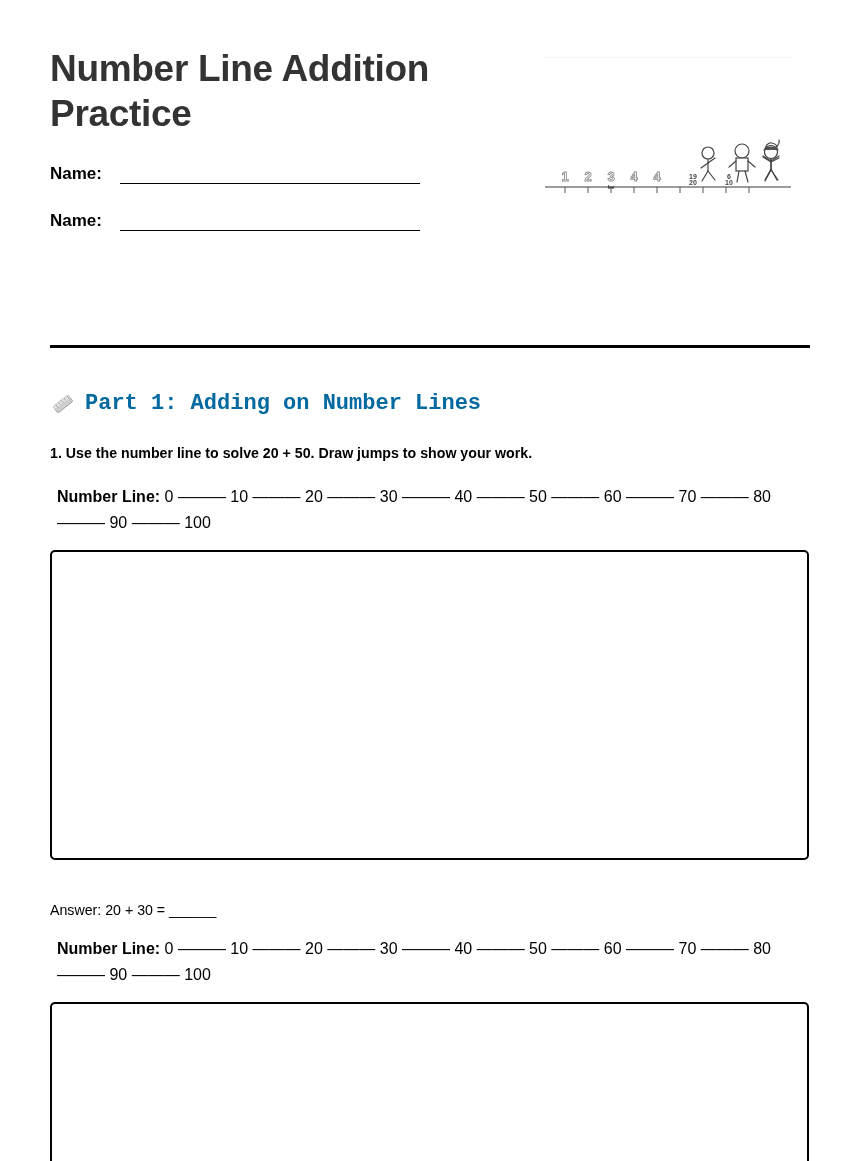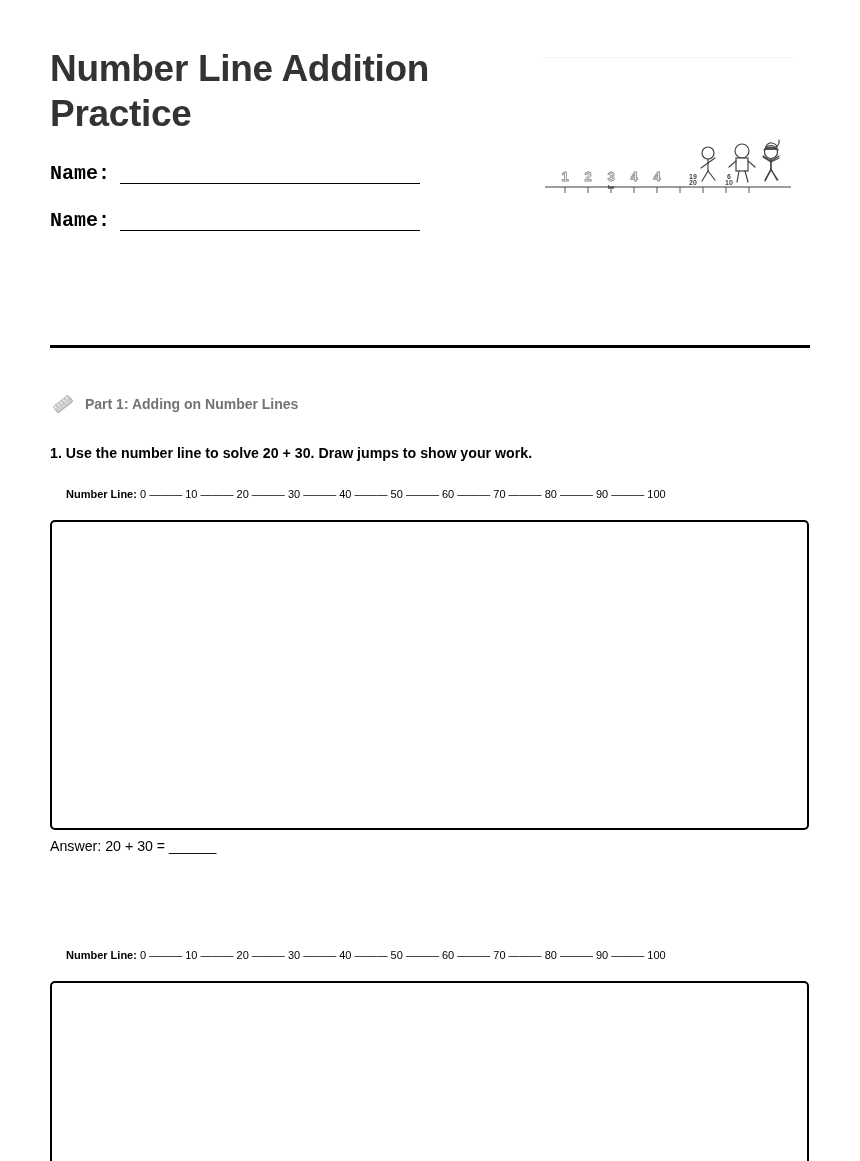--- a/index.html
+++ b/index.html
@@ -54,25 +54,24 @@
     width: 400px;
   }
   .field {
     position: relative;
     height: 47px;
   }
   .field-label {
     position: absolute;
     left: 0;
     top: 0;
-    font-size: 20px;
+    font-size: 17px;
     font-weight: bold;
     color: #000;
     line-height: 20px;
-    font-family: Liberation Mono, monospace;
   }
   .field-rule {
     position: absolute;
     left: 70px;
     top: 19px;
     width: 300px;
     height: 0;
     border-bottom: 1.6px solid #000;
   }
 
@@ -115,44 +114,45 @@
     align-items: center;
     gap: 9px;
   }
   .ruler-icon {
     width: 26px;
     height: 26px;
     flex: 0 0 26px;
     position: relative;
   }
   .section-title {
-    font-size: 14px;
-    font-weight: bold;
-    color: #737373;
+    font-size: 22px;
+    font-weight: bold;
+    color: #0369a1;
     line-height: 28px;
+    font-family: Liberation Mono, monospace;
   }
 
   
   .question {
     position: absolute;
     left: 50px;
     width: 760px;
   }
   .q-prompt {
     font-size: 14.2px;
     font-weight: bold;
     color: #000;
     line-height: 19px;
     margin: 0 0 21px 0;
   }
   .numline {
-    font-size: 11px;
-    line-height: 20px;
+    font-size: 16px;
+    line-height: 26px;
     color: #000;
-    margin: 16px;
+    margin: 7px;
     width: 760px;
   }
   .numline .nl-label {
     font-weight: bold;
   }
   .numline .nl-body {
     font-weight: normal;
   }
   .workbox {
     box-sizing: border-box;
@@ -164,21 +164,21 @@
   .answer-line {
     font-size: 14.2px;
     line-height: 20px;
     color: #000;
     margin: 0;
   }
 
   
   #question-1 { top: 444px; }
   #q1-workbox { height: 310px; margin-top: 14px; }
-  #q1-answer { margin-top: 6px; }
+  #q1-answer { margin-top: 40px; }
 
   
   #question-2 { top: 929px; }
   #q2-workbox { height: 310px; margin-top: 14px; }
 </style>
 </head>
 <body>
 
 <div class="page">
 
@@ -295,21 +295,21 @@
             <line x1="17.5" y1="9" x2="17.5" y2="12"></line>
             <line x1="21" y1="9" x2="21" y2="13"></line>
           </g>
         </g>
       </svg>
     </span>
     <span class="section-title">Part 1: Adding on Number Lines</span>
   </div>
 
   <div class="question" id="question-1">
-    <p class="q-prompt">1. Use the number line to solve 20 + 30. Draw jumps to show your work.</p>
+    <p class="q-prompt">1. Use the number line to solve 20 + 50. Draw jumps to show your work.</p>
 
     <p class="numline">
       <span class="nl-label">Number Line:</span>
       <span class="nl-body">0 ——— 10 ——— 20 ——— 30 ——— 40 ——— 50 ——— 60 ——— 70 ——— 80 ——— 90 ——— 100</span>
     </p>
 
     <div class="workbox" id="q1-workbox"></div>
 
     <p class="answer-line" id="q1-answer">Answer: 20 + 30 = ______</p>
   </div>

